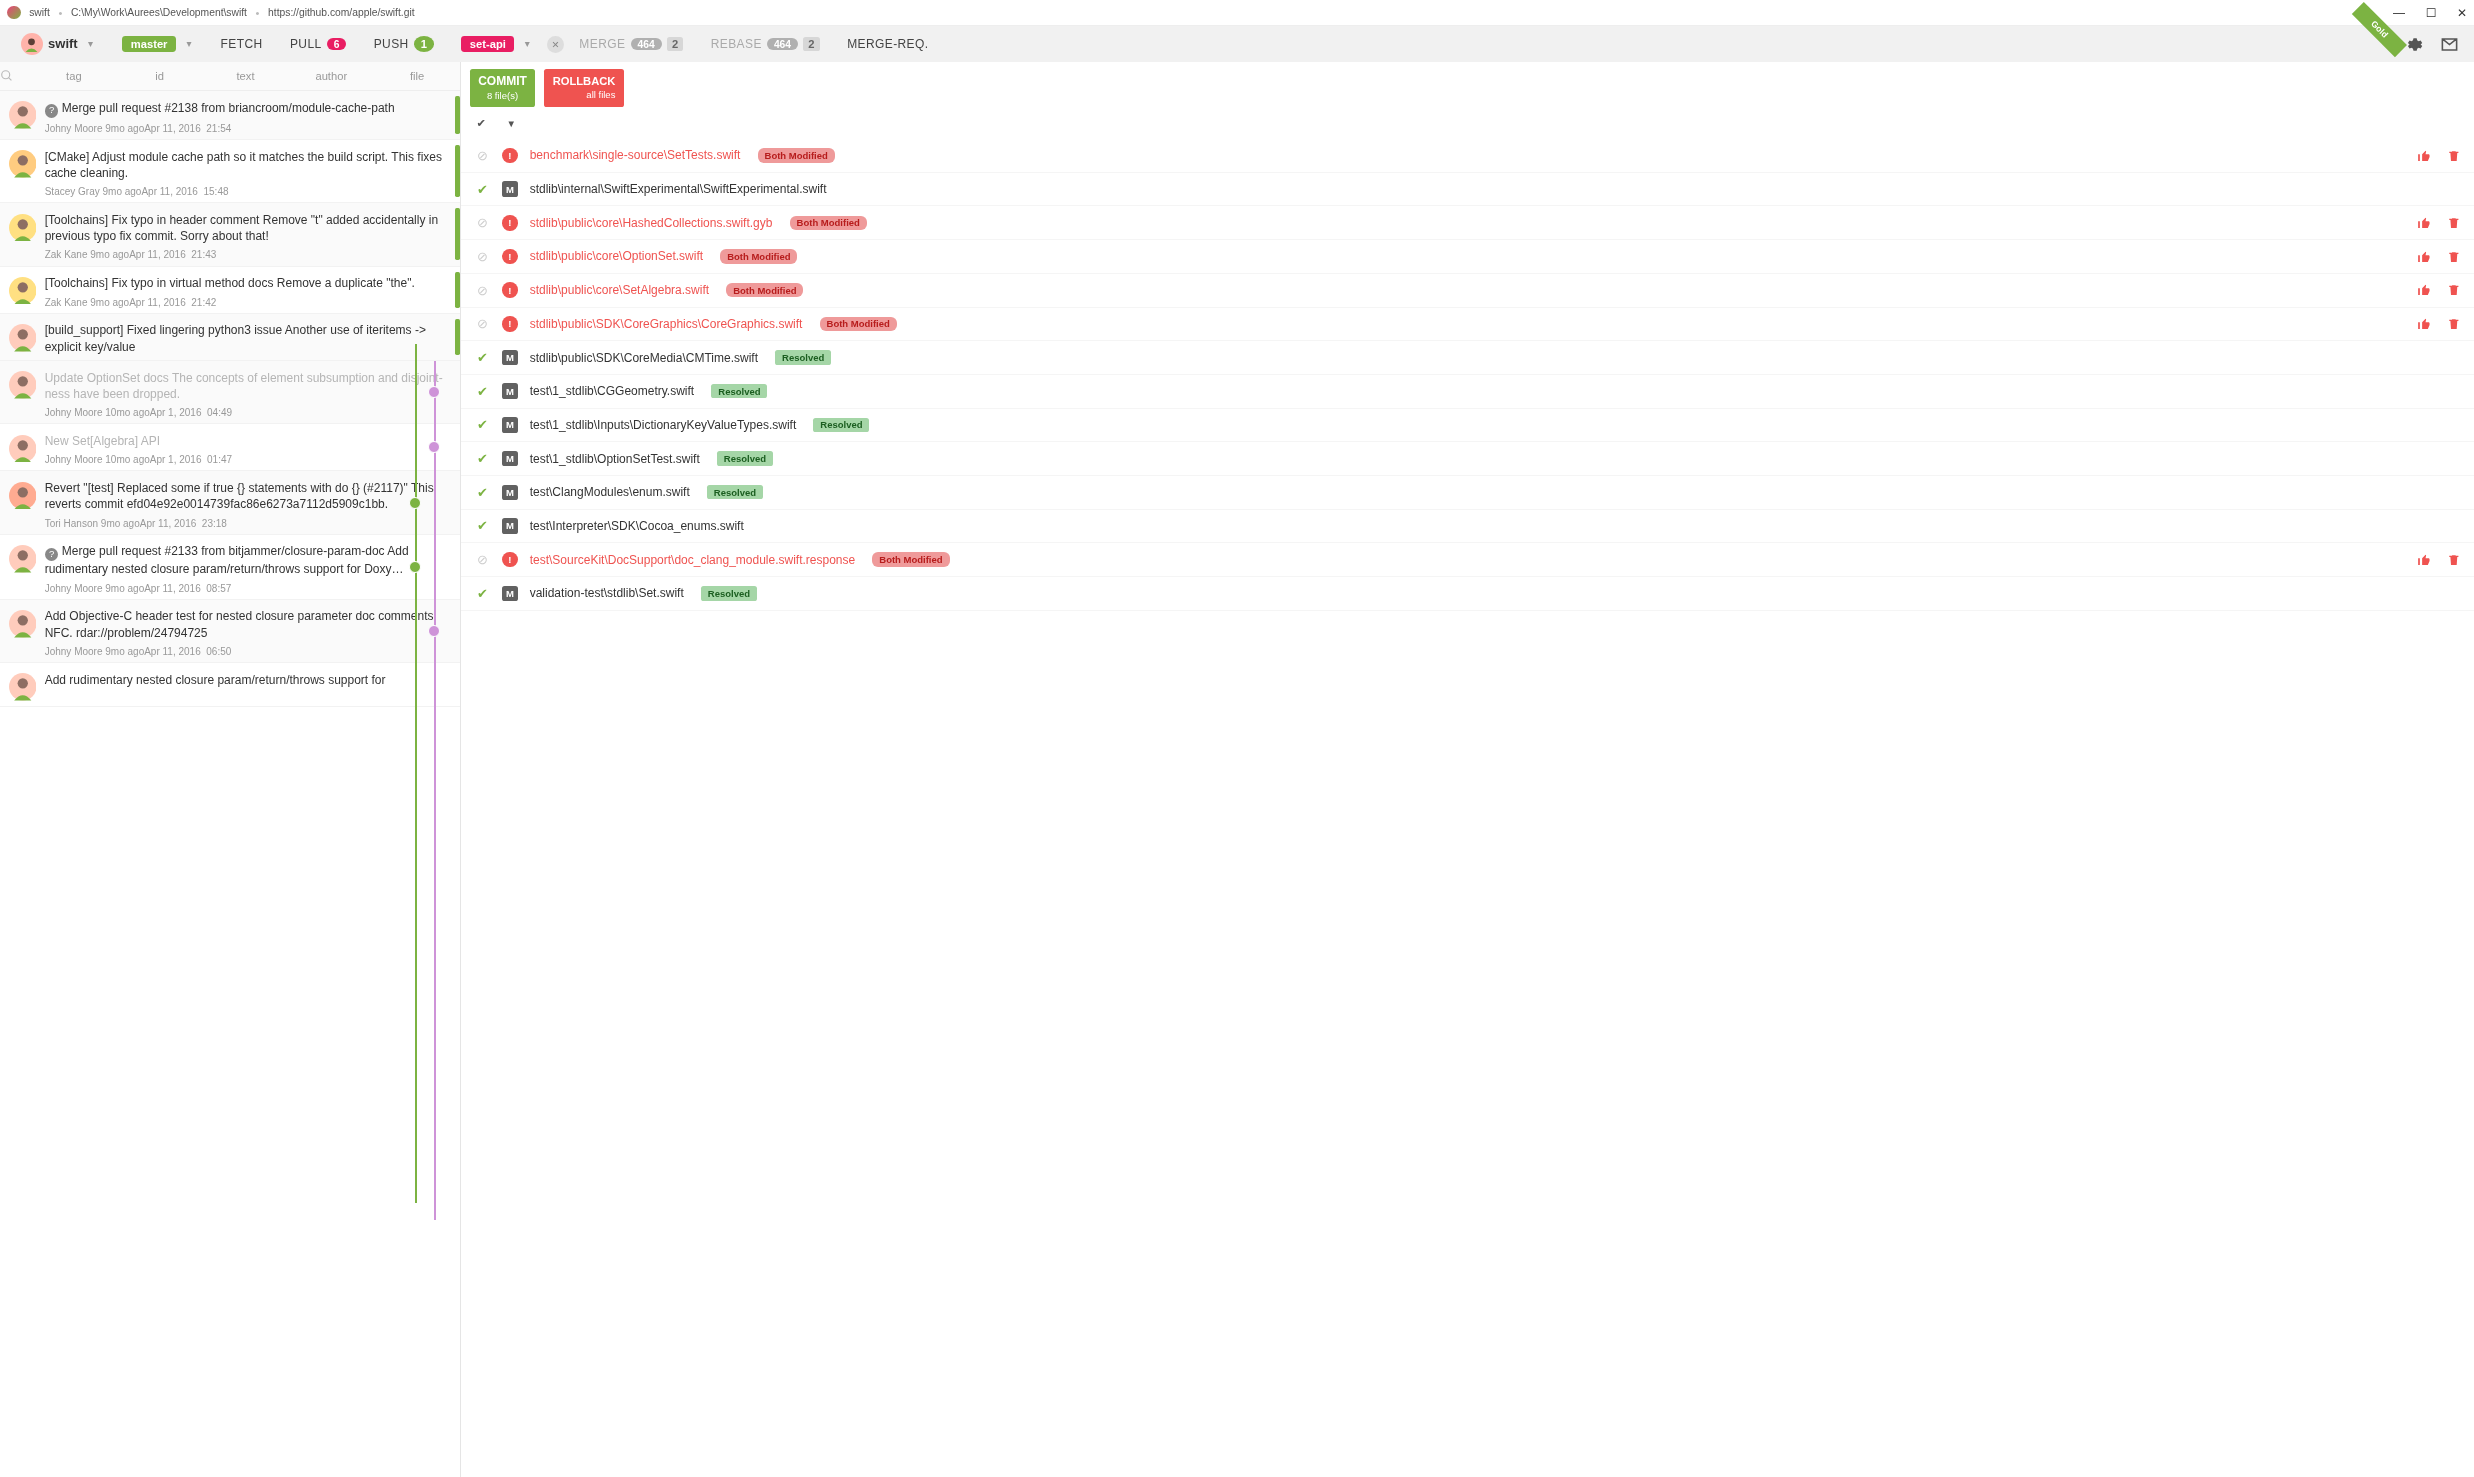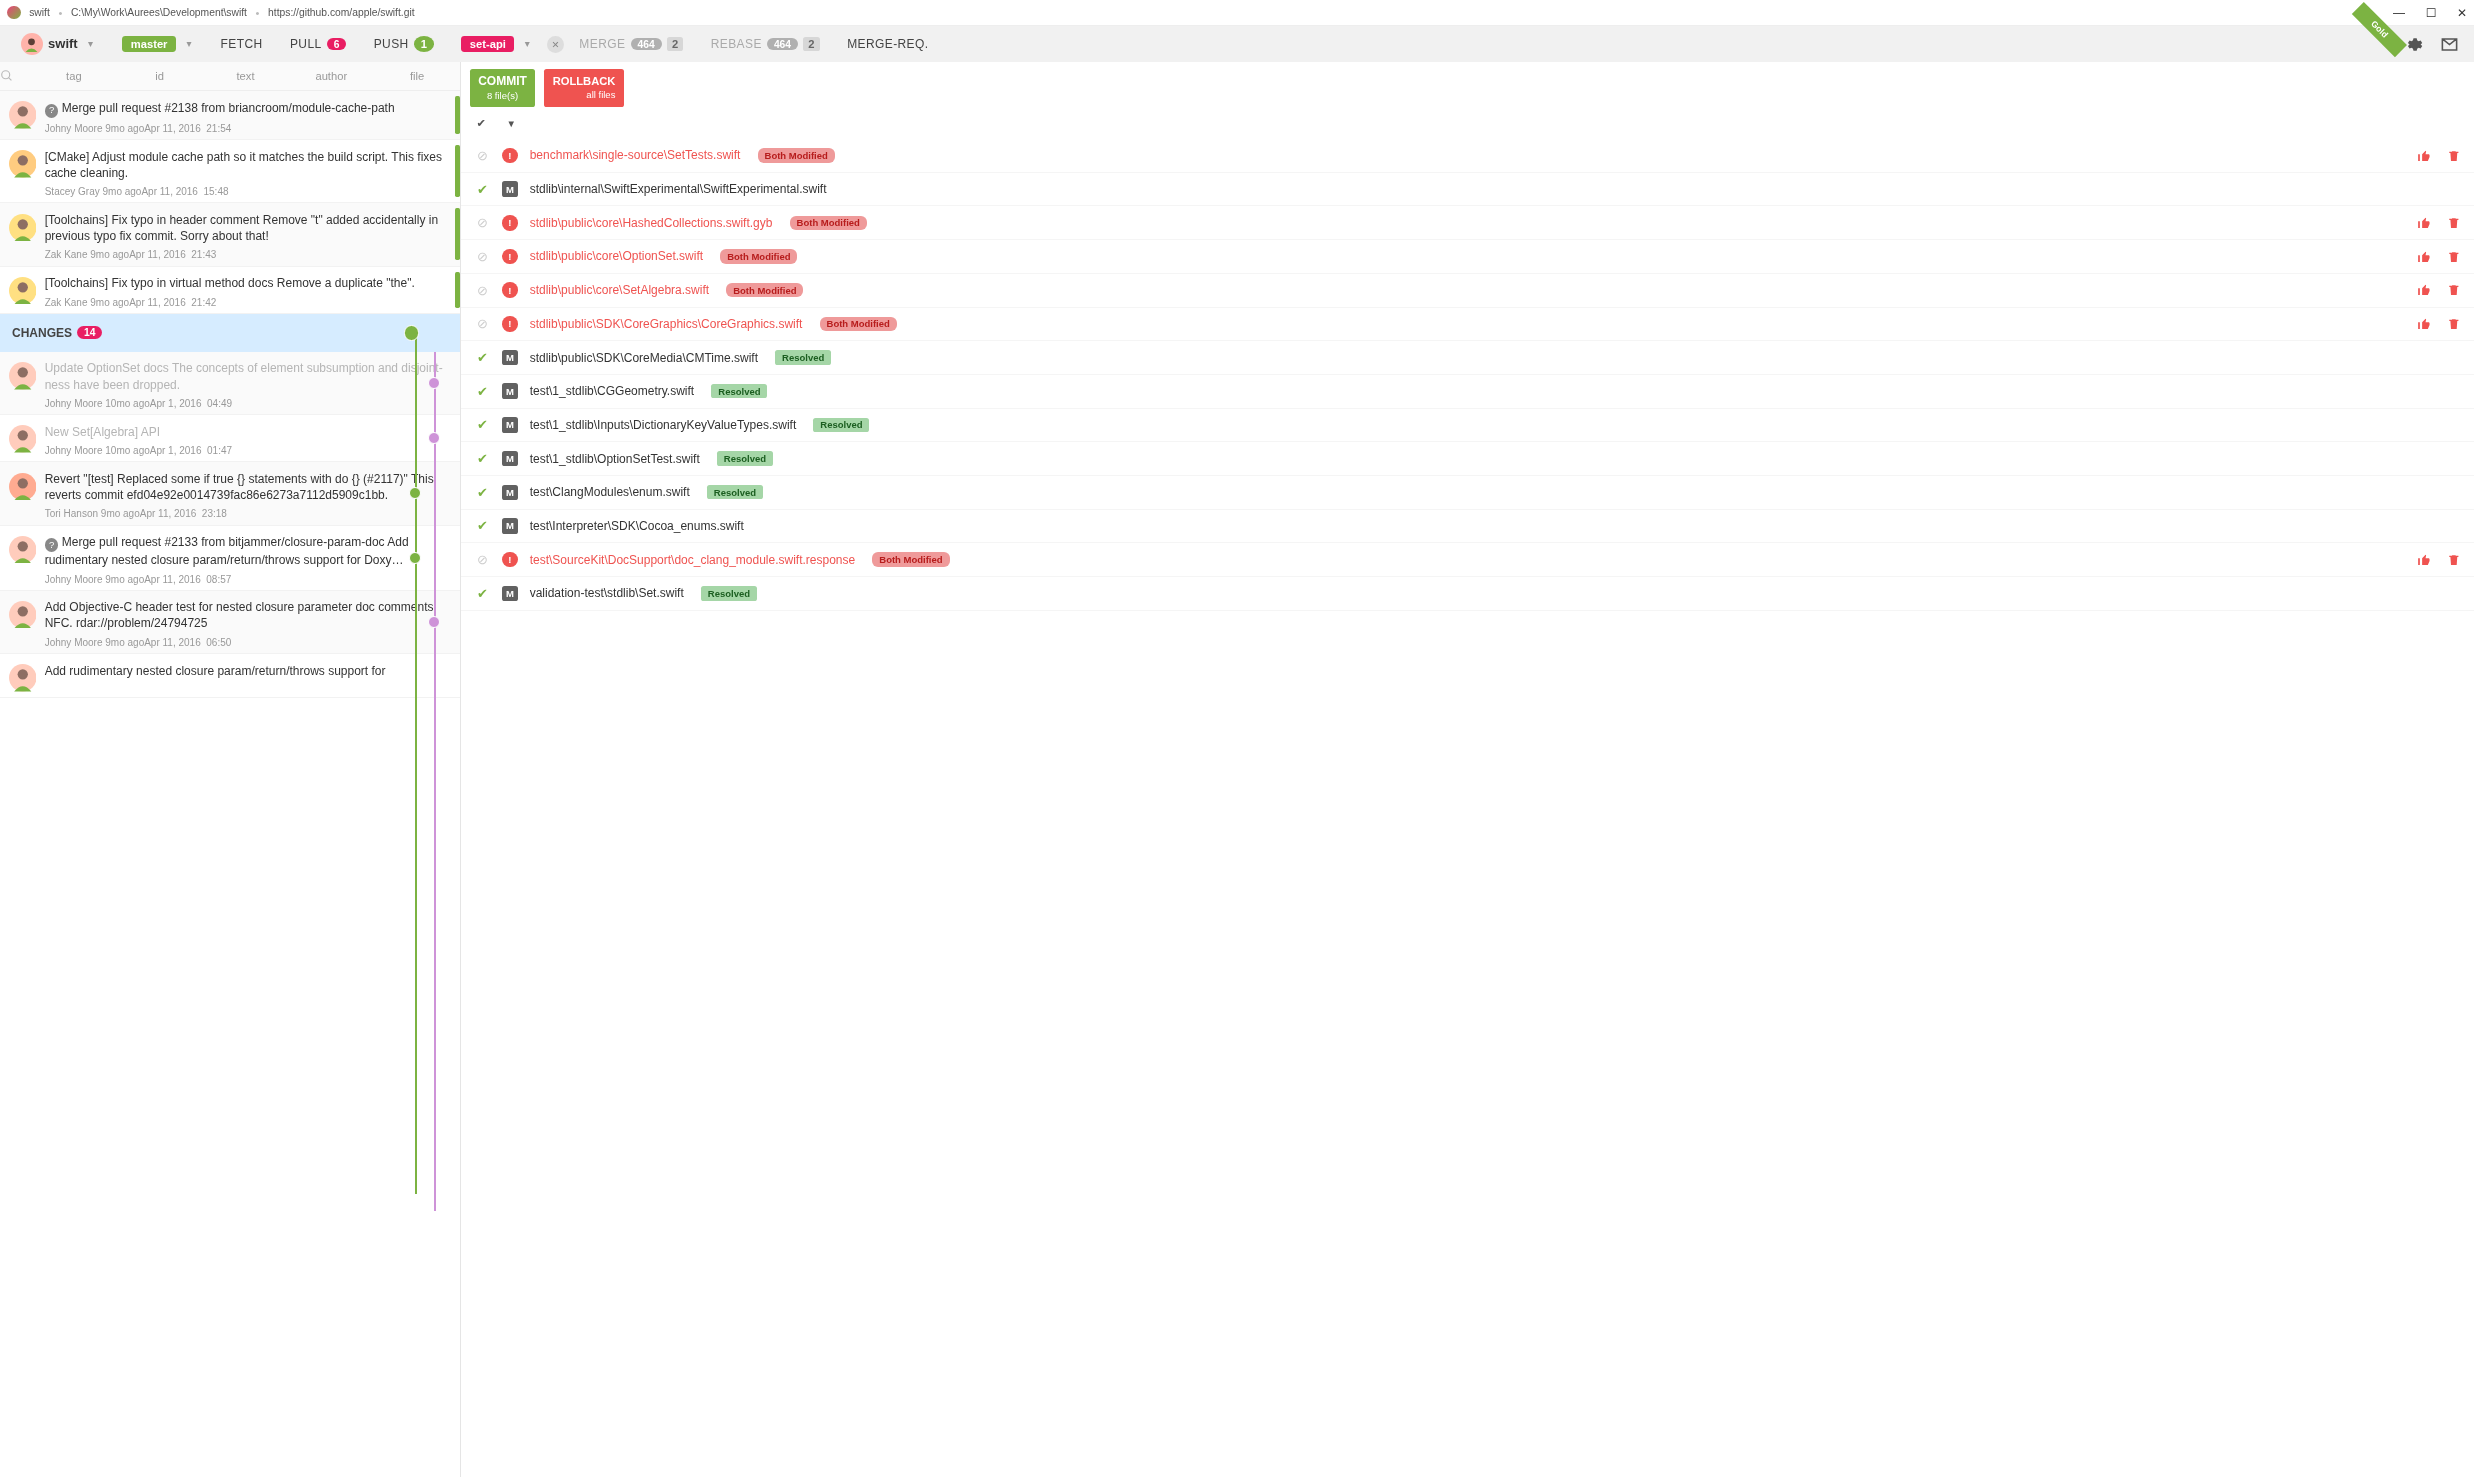--- a/index.html
+++ b/index.html
@@ -237,24 +237,32 @@
           </span>
           <div class="body">
             <div class="msg">[Toolchains] Fix typo in virtual method docs Remove a duplicate "the".</div>
             <div class="meta">
               <span>Zak Kane 9mo ago</span>
               <span>Apr 11, 2016&nbsp;&nbsp;21:42</span>
             </div>
           </div>
           <span class="bar"></span>
         </div>
-        <div class="changes-header">
-          <span>CHANGES</span>
-          <span class="countpill">14</span>
-          <span class="graph-dot g" style="right:41px;top:50%;margin-top:-7.7px;width:15.5px;height:15.5px"></span>
+        <div class="commit-row">
+          <span class="av">
+            <svg width="27.5" height="27.5" viewBox="0 0 32 32">
+              <circle cx="16" cy="16" r="16" fill="#ffccbc"></circle>
+              <circle cx="16" cy="12" r="6" fill="#8d6e63"></circle>
+              <path d="M6 32 Q16 20 26 32" fill="#7cb342"></path>
+            </svg>
+          </span>
+          <div class="body">
+            <div class="msg">[build_support] Fixed lingering python3 issue Another use of iteritems -&gt; explicit key/value</div>
+          </div>
+          <span class="bar"></span>
         </div>
         <div style="position:relative">
           <div class="graph-line" style="left:415px;top:-17px;height:859px"></div>
           <div class="graph-line p" style="left:434px;top:0;height:859px"></div>
           <div class="commit-row" style="position:relative">
             <span class="av">
               <svg width="27.5" height="27.5" viewBox="0 0 32 32">
                 <circle cx="16" cy="16" r="16" fill="#ffccbc"></circle>
                 <circle cx="16" cy="12" r="6" fill="#8d6e63"></circle>
                 <path d="M6 32 Q16 20 26 32" fill="#7cb342"></path>

